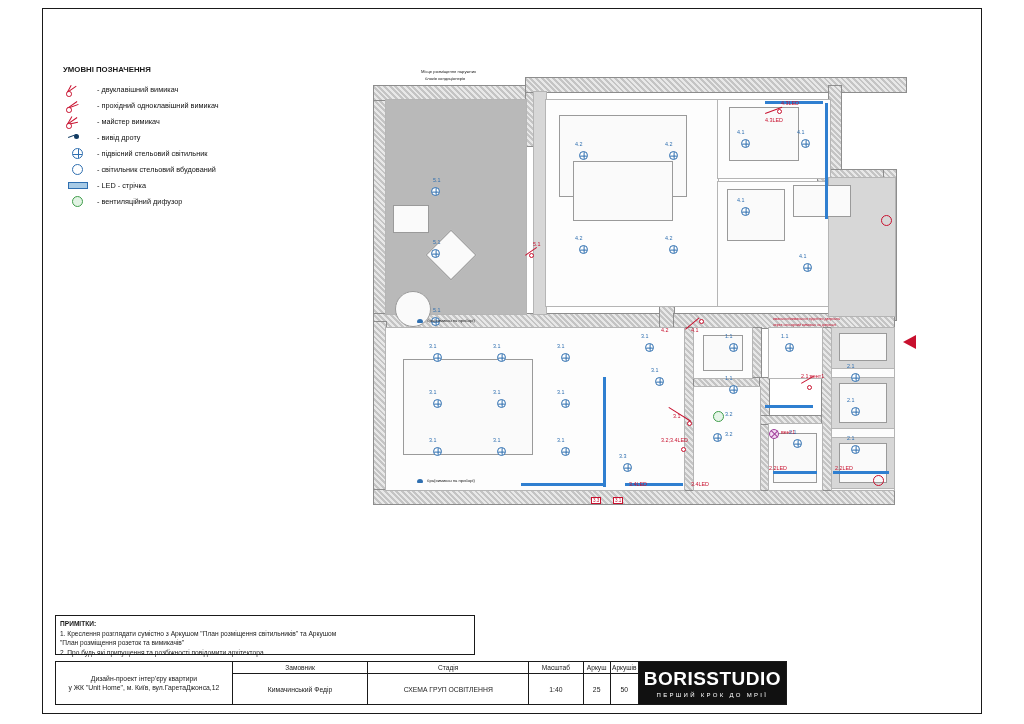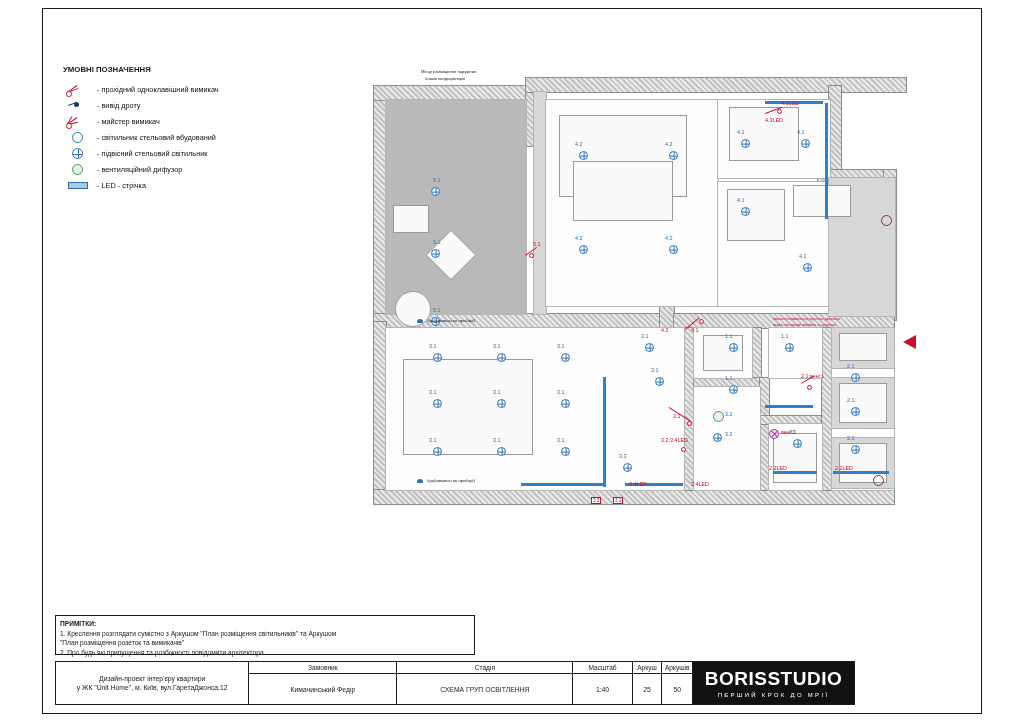--- a/index.html
+++ b/index.html
@@ -72,95 +72,103 @@
   .redbox{position:absolute;border:0.8px solid #c8102e;background:#fff;font-size:4.6px;color:#c8102e;padding:0 1px;}
   .noteline{position:absolute;background:#c8102e;height:0.7px;}
   
   #notes{
     position:absolute;left:12px;bottom:58px;width:420px;height:40px;
     border:1px solid #1a1a1a;padding:3px 4px;box-sizing:border-box;
   }
   #notes .nt{font-size:6.6px;line-height:1.45;}
   #notes .nt b{font-size:6.6px;}
   
-  #tb{position:absolute;left:12px;bottom:8px;width:800px;height:44px;border:1px solid #1a1a1a;display:flex;box-sizing:border-box;}
+  #tb{position:absolute;left:12px;bottom:8px;width:732px;height:44px;border:1px solid #1a1a1a;display:flex;box-sizing:border-box;}
   .tbcell{border-right:1px solid #1a1a1a;box-sizing:border-box;display:flex;flex-direction:column;}
   .tbhead{border-bottom:1px solid #1a1a1a;font-size:6.6px;text-align:center;padding:2px 0;}
   .tbbody{flex:1;display:flex;align-items:center;justify-content:center;font-size:6.8px;text-align:center;padding:0 3px;}
   .tbcell.noborder{border-right:none;}
   #brand{width:185px;background:#111;color:#fff;display:flex;flex-direction:column;align-items:center;justify-content:center;}
   #brand .b1{font-size:19px;font-weight:bold;letter-spacing:.5px;}
   #brand .b2{font-size:6px;letter-spacing:2.3px;margin-top:2px;}
 </style>
 </head>
 <body>
 
 <div id="sheet">
 
 
   <div id="legend">
     <div class="lg-title">УМОВНІ ПОЗНАЧЕННЯ</div>
 
 
+    <div class="lg-row">
+      <div class="lg-sym">
+        <div class="sw-line" style="left:4px;top:11px;width:11px;height:0.9px;transform:rotate(-35deg);transform-origin:0 0;"></div>
+        <div class="sw-line" style="left:4px;top:11px;width:8px;height:0.9px;transform:rotate(-62deg);transform-origin:0 0;"></div>
+        <div class="sw-dot" style="left:3px;top:10px;"></div>
+      </div>
+      <div class="lg-txt">- двуклавішний вимикач</div>
+    </div>
 
     <div class="lg-row">
       <div class="lg-sym">
         <div class="sw-line" style="left:4px;top:11px;width:12px;height:0.9px;transform:rotate(-35deg);transform-origin:0 0;"></div>
         <div class="sw-line" style="left:4px;top:11px;width:12px;height:0.9px;transform:rotate(-20deg);transform-origin:0 0;"></div>
         <div class="sw-dot" style="left:3px;top:10px;"></div>
       </div>
       <div class="lg-txt">- прохідний одноклавішний вимикач</div>
-    </div>
-
-    <div class="lg-row">
-      <div class="lg-sym">
-        <div class="sw-line" style="left:5px;top:8px;width:9px;height:1px;background:#123c63;transform:rotate(-20deg);transform-origin:0 0;"></div>
-        <div class="wiredot"></div>
-      </div>
-      <div class="lg-txt">- вивід дроту</div>
     </div>
 
     <div class="lg-row">
       <div class="lg-sym">
         <div class="sw-line" style="left:4px;top:11px;width:12px;height:0.9px;transform:rotate(-35deg);transform-origin:0 0;"></div>
         <div class="sw-line" style="left:4px;top:11px;width:9px;height:0.9px;transform:rotate(-60deg);transform-origin:0 0;"></div>
         <div class="sw-line" style="left:4px;top:11px;width:11px;height:0.9px;transform:rotate(-12deg);transform-origin:0 0;"></div>
         <div class="sw-dot" style="left:3px;top:10px;"></div>
       </div>
       <div class="lg-txt">- майстер вимикач</div>
     </div>
 
     <div class="lg-row">
       <div class="lg-sym">
+        <div class="sw-line" style="left:5px;top:8px;width:9px;height:1px;background:#123c63;transform:rotate(-20deg);transform-origin:0 0;"></div>
+        <div class="wiredot"></div>
+      </div>
+      <div class="lg-txt">- вивід дроту</div>
+    </div>
+
+    <div class="lg-row">
+      <div class="lg-sym">
+        <div class="circ-lamp cross"></div>
+      </div>
+      <div class="lg-txt">- підвісний стельовий світильник</div>
+    </div>
+
+    <div class="lg-row">
+      <div class="lg-sym">
         <div class="circ-lamp"></div>
       </div>
       <div class="lg-txt">- світильник стельовий вбудований</div>
     </div>
 
-    <div class="lg-row">
-      <div class="lg-sym">
-        <div class="circ-lamp cross"></div>
-      </div>
-      <div class="lg-txt">- підвісний стельовий світильник</div>
-    </div>
-
-
+
+
+    <div class="lg-row">
+      <div class="lg-sym">
+        <div class="ledstrip"></div>
+      </div>
+      <div class="lg-txt">- LED - стрічка</div>
+    </div>
 
     <div class="lg-row">
       <div class="lg-sym">
         <div class="diff"></div>
       </div>
       <div class="lg-txt">- вентиляційний дифузор</div>
-    </div>
-
-    <div class="lg-row">
-      <div class="lg-sym">
-        <div class="ledstrip"></div>
-      </div>
-      <div class="lg-txt">- LED - стрічка</div>
     </div>
   </div>
 
   <div id="plan">
 
     <div class="lbl blk tiny" style="left:48px;top:-8px;">Місце розміщення наружних</div>
     <div class="lbl blk tiny" style="left:52px;top:-1px;">блоків кондиціонерів</div>
 
     <div class="wall hatch" style="left:0;top:8px;width:12px;height:242px;"></div>
     <div class="wall hatch" style="left:0;top:8px;width:160px;height:14px;"></div>

